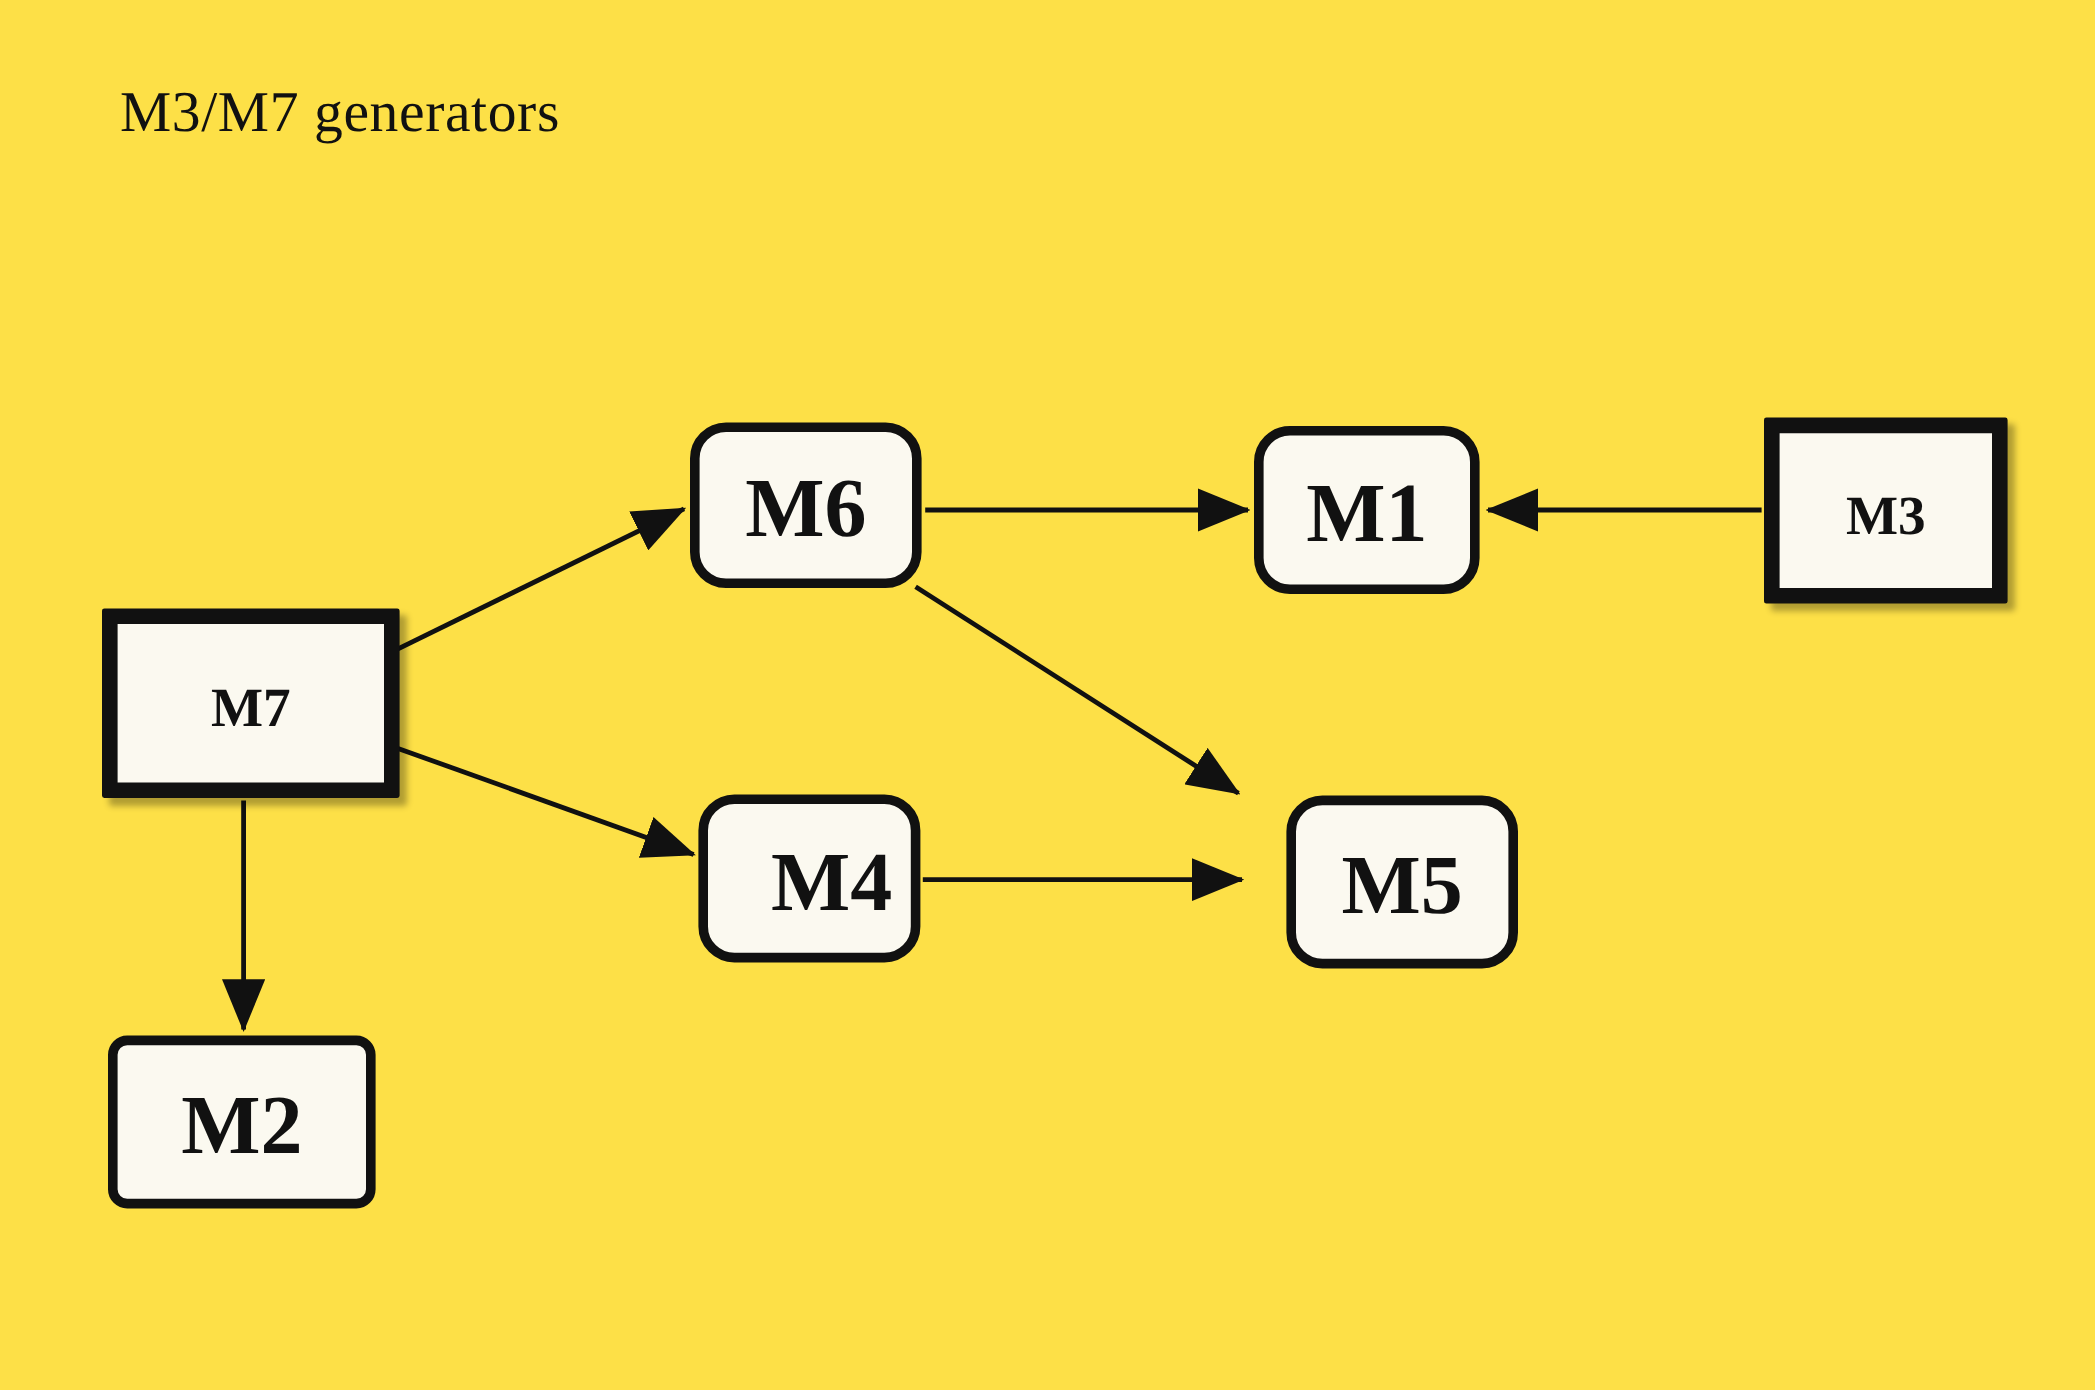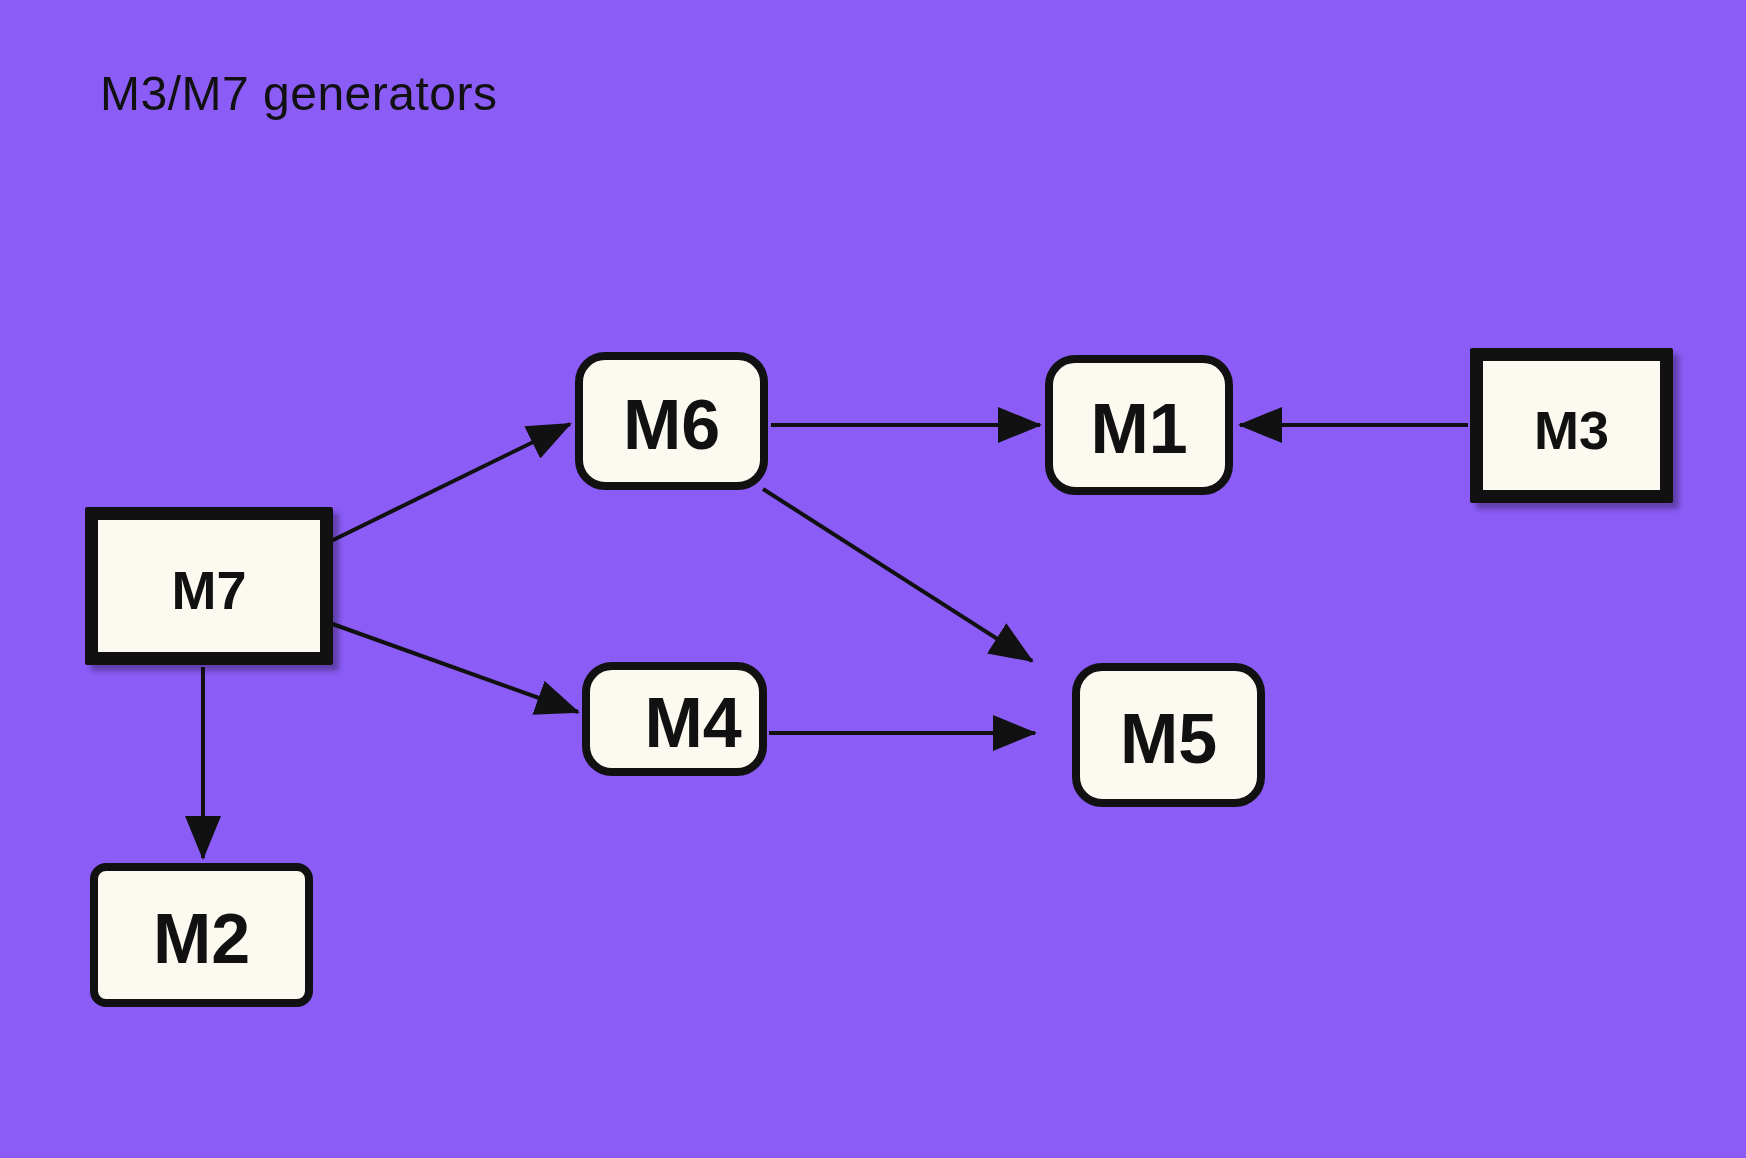--- a/index.html
+++ b/index.html
@@ -4,23 +4,23 @@
 <style>
   html, body {
     margin: 0;
     padding: 0;
     background: #fbf9f0;
   }
   #canvas {
     position: relative;
     width: 1746px;
     height: 1158px;
-    background: #8b5cf6;
+    background: #fde047;
     overflow: hidden;
-    font-family: Liberation Sans, sans-serif;
+    font-family: Liberation Serif, serif;
   }
   #title {
     position: absolute;
     left: 100px;
     top: 66px;
     font-size: 48px;
     font-weight: 400;
     color: #111111;
     letter-spacing: 0.5px;
     white-space: nowrap;
@@ -44,21 +44,21 @@
     line-height: 1;
   }
   .node-rounded {
     border: 8px solid #111111;
     border-radius: 30px;
     font-size: 70px;
   }
   .node-sharp {
     border: 13px solid #111111;
     border-radius: 2px;
-    font-size: 54px;
+    font-size: 46px;
     box-shadow: 6px 6px 5px rgba(0,0,0,0.30);
   }
   .node-label {
     display: block;
     transform: translateY(-2px);
     margin-top: 12px;
   }
 </style>
 </head>
 <body>
@@ -84,21 +84,21 @@
       </g>
   </svg>
 
   <div id="node-layer">
       <div class="node node-sharp" style="left: 85px; top: 507px; width: 248px; height: 158px;">
         <span class="node-label">M7</span>
       </div>
       <div class="node node-rounded" style="left: 575px; top: 352px; width: 193px; height: 138px;">
         <span class="node-label">M6</span>
       </div>
-      <div class="node node-rounded" style="left: 582px; top: 662px; width: 185px; height: 114px; padding-left: 37px;">
+      <div class="node node-rounded" style="left: 582px; top: 662px; width: 185px; height: 140px; padding-left: 37px;">
         <span class="node-label">M4</span>
       </div>
       <div class="node node-rounded" style="left: 90px; top: 863px; width: 223px; height: 144px; border-radius: 16px;">
         <span class="node-label">M2</span>
       </div>
       <div class="node node-rounded" style="left: 1045px; top: 355px; width: 188px; height: 140px;">
         <span class="node-label">M1</span>
       </div>
       <div class="node node-rounded" style="left: 1072px; top: 663px; width: 193px; height: 144px;">
         <span class="node-label">M5</span>

